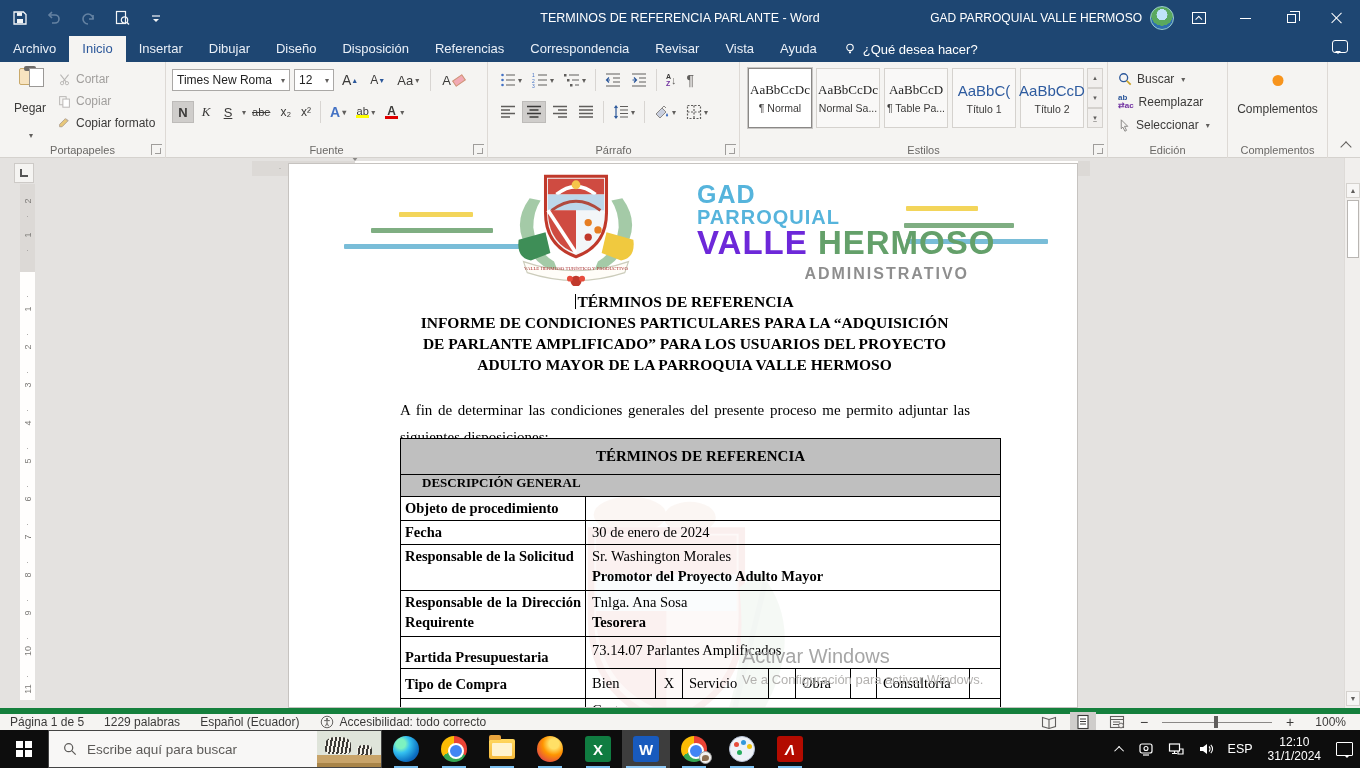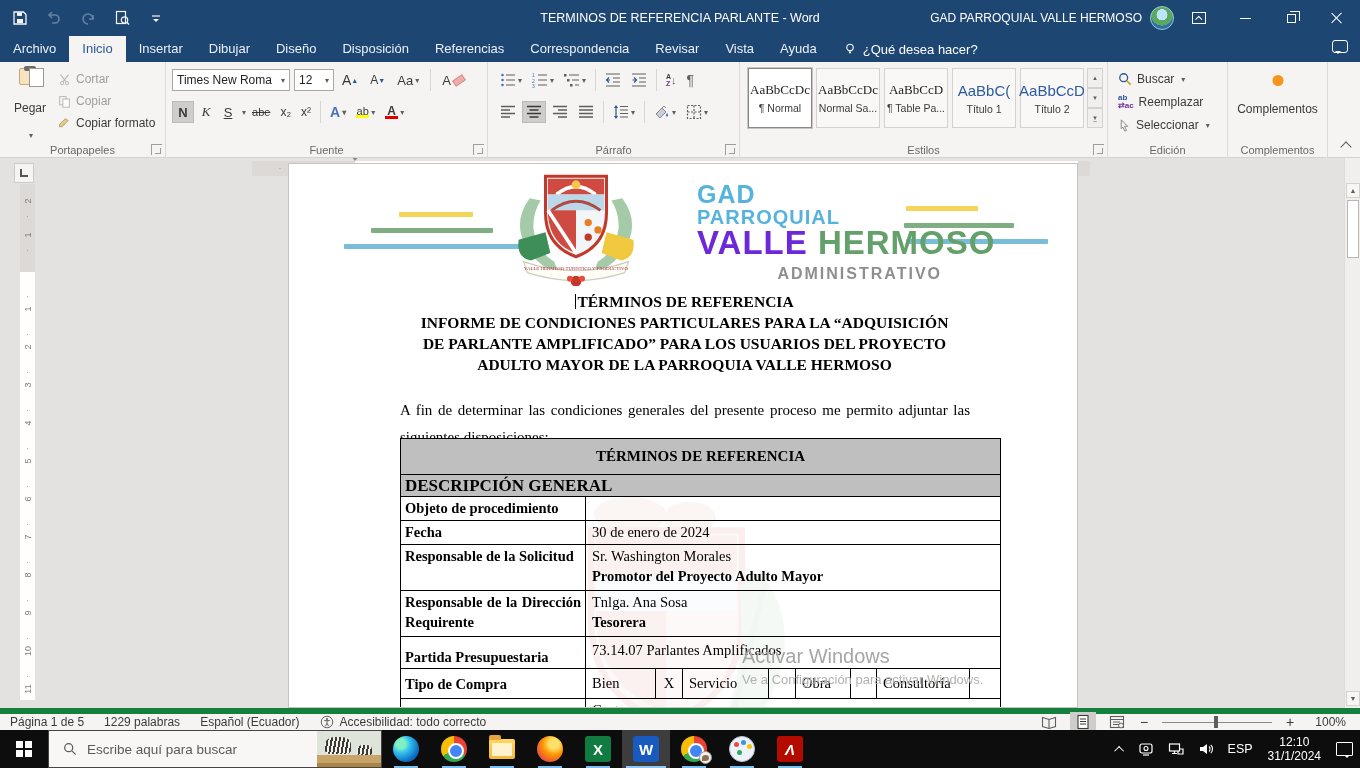--- a/index.html
+++ b/index.html
@@ -102,30 +102,30 @@
 .sb-btn{position:absolute;left:1px;width:14px;height:15px;background:#f7f6f5;border:1px solid #d5d2ce;font-size:7px;color:#605e5c;display:flex;align-items:center;justify-content:center}
 .sb-thumb{position:absolute;left:2px;top:42px;width:12px;height:58px;background:#fff;border:1px solid #b9b6b3}
 
 
 .page{position:absolute;left:288px;top:5px;width:790px;height:545px;background:#fff;border:1px solid #c6c3c0;overflow:hidden;font-family:"Liberation Serif",serif;color:#000}
 .logo-line{position:absolute;height:5px;border-radius:1px}
 .gad-t{position:absolute;left:408px;top:16px;font-size:25px;font-weight:bold;color:#56b4dc;letter-spacing:1px;font-family:"Liberation Sans",sans-serif}
 .parr-t{position:absolute;left:408px;top:42px;font-size:20px;font-weight:bold;color:#56b4dc;letter-spacing:1px;font-family:"Liberation Sans",sans-serif}
 .vh-t{position:absolute;left:408px;top:60px;font-size:33px;font-weight:bold;letter-spacing:1px;font-family:"Liberation Sans",sans-serif;white-space:nowrap}
 .vh-t .valle{color:#6d28d9}.vh-t .hermoso{color:#64a06a}
-.admin-t{position:absolute;left:473px;top:101px;width:180px;text-align:right;font-size:16px;font-weight:bold;letter-spacing:2px;color:#8e8e8e;font-family:"Liberation Sans",sans-serif}
+.admin-t{position:absolute;left:500px;top:101px;width:180px;text-align:right;font-size:16px;font-weight:bold;letter-spacing:2px;color:#8e8e8e;font-family:"Liberation Sans",sans-serif}
 .doc-titles{position:absolute;left:111px;top:127px;width:569px;text-align:center;font-size:15.5px;font-weight:bold;line-height:21px}
 .cursor-i{display:inline-block;width:1px;height:15px;background:#000;vertical-align:-2px;margin-right:1px}
 .intro{position:absolute;left:111px;top:233px;width:570px;font-size:15px;line-height:27px;text-align:justify}
 
 .tbl{position:absolute;left:111px;top:274px;width:601px;border:1px solid #000;background:rgba(255,255,255,.55)}
 .trw{display:flex;border-bottom:1px solid #000}
 .trw:last-child{border-bottom:none}
 .th-row{height:36px;background:#bfbfbf;align-items:center;justify-content:center;font-size:15px;font-weight:bold}
-.sec-row{height:22px;background:#bfbfbf;align-items:center;font-size:17px;font-weight:bold;padding-left:4px}
+.sec-row{height:22px;background:#bfbfbf;align-items:flex-start;font-size:13px;font-weight:bold;padding-left:21px}
 .lc{width:185px;border-right:1px solid #000;font-weight:bold;font-size:14.5px;padding:1px 4px 1px 4px;line-height:20px}
 .lc.just{text-align:justify}
 .vc{flex:1;font-size:14.5px;padding:1px 0 1px 6px;line-height:20px}
 .r-sm{height:24px}.r-md{height:46px}.r-pa{height:32px}.r-ti{height:30px}
 .tipo-cells{flex:1;display:flex;align-items:stretch}
 .tipo-cells>div{border-right:1px solid #000;display:flex;align-items:center;padding-left:6px;font-size:14.5px}
 .tipo-cells>div:last-child{border-right:none}
 .watermark{position:absolute;left:215px;top:330px;opacity:.17;pointer-events:none}
 
 .activation{position:absolute;left:742px;top:487px;color:#a6a6a6;font-family:"Liberation Sans",sans-serif}

